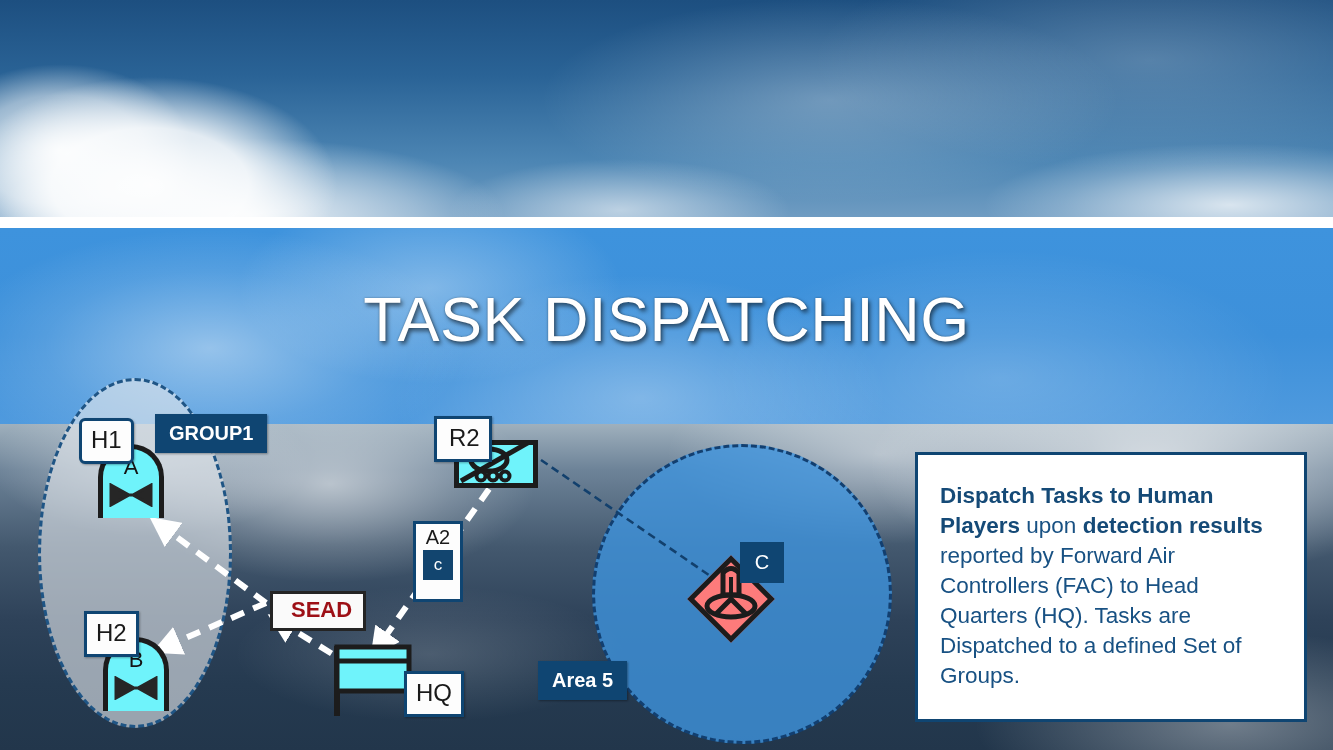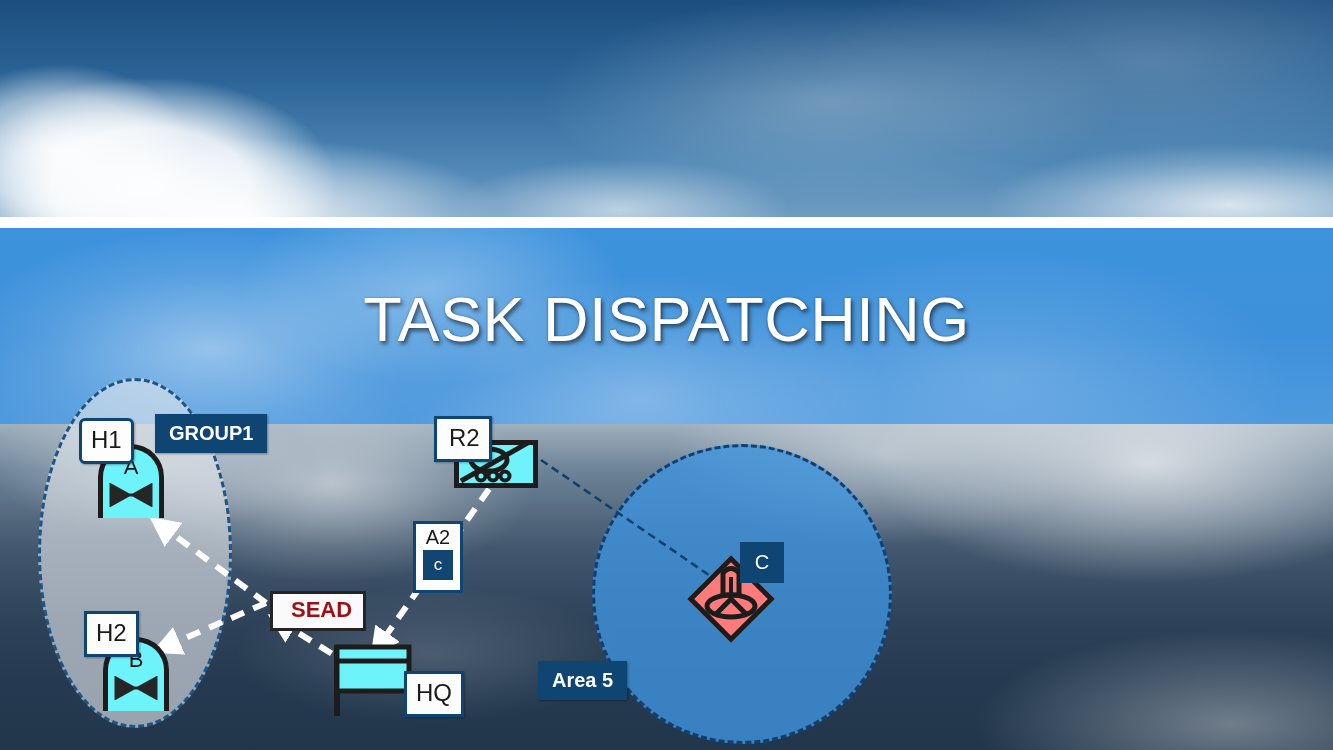--- a/index.html
+++ b/index.html
@@ -108,21 +108,21 @@
     box-sizing:border-box;
     box-shadow:1px 1px 2px rgba(0,0,0,.3);
   }
   #idbox-h1{left:79px;top:418px;border-radius:6px;}
   #idbox-h2{left:84px;top:611px;}
   #idbox-r2{left:434px;top:416px;padding-left:12px;}
   #idbox-hq{left:404px;top:671px;}
 
   
   #box-a2{
-    position:absolute;left:413px;top:521px;width:50px;height:72px;
+    position:absolute;left:413px;top:521px;width:50px;height:81px;
     background:#fdfdfd;border:3px solid #0f4572;box-sizing:border-box;
     display:flex;flex-direction:column;align-items:center;
   }
   #box-a2 .a2-title{font-size:20px;line-height:20px;margin-top:3px;color:#1a1a1a;}
   #box-a2 .a2-sq{
     width:30px;height:30px;background:#12456f;color:#fff;
     display:flex;align-items:center;justify-content:center;
     font-size:17px;margin-top:3px;
   }
 
@@ -284,14 +284,17 @@
     <div class="dia"></div>
     <svg width="84" height="84" viewBox="0 0 84 84">
       <path d="M34,16 q8,-9 16,0 v22 h-16 z" fill="#fd7b7b" stroke="#1c1c1c" stroke-width="5"></path>
       <line x1="42" y1="20" x2="42" y2="40" stroke="#1c1c1c" stroke-width="4"></line>
       <ellipse cx="42" cy="49" rx="24" ry="11" fill="none" stroke="#1c1c1c" stroke-width="5"></ellipse>
       <path d="M26,58 L42,42 L58,58" fill="none" stroke="#1c1c1c" stroke-width="5"></path>
     </svg>
   </div>
   <div id="chip-c">C</div>
 
+  <div id="textbox">
+    <p><b>Dispatch Tasks to Human Players</b><span> upon </span><b>detection results</b><span> reported by Forward Air Controllers (FAC) to Head Quarters (HQ). Tasks are Dispatched to a defined Set of Groups.</span></p>
+  </div>
 
 </div>
 
 </body></html>

